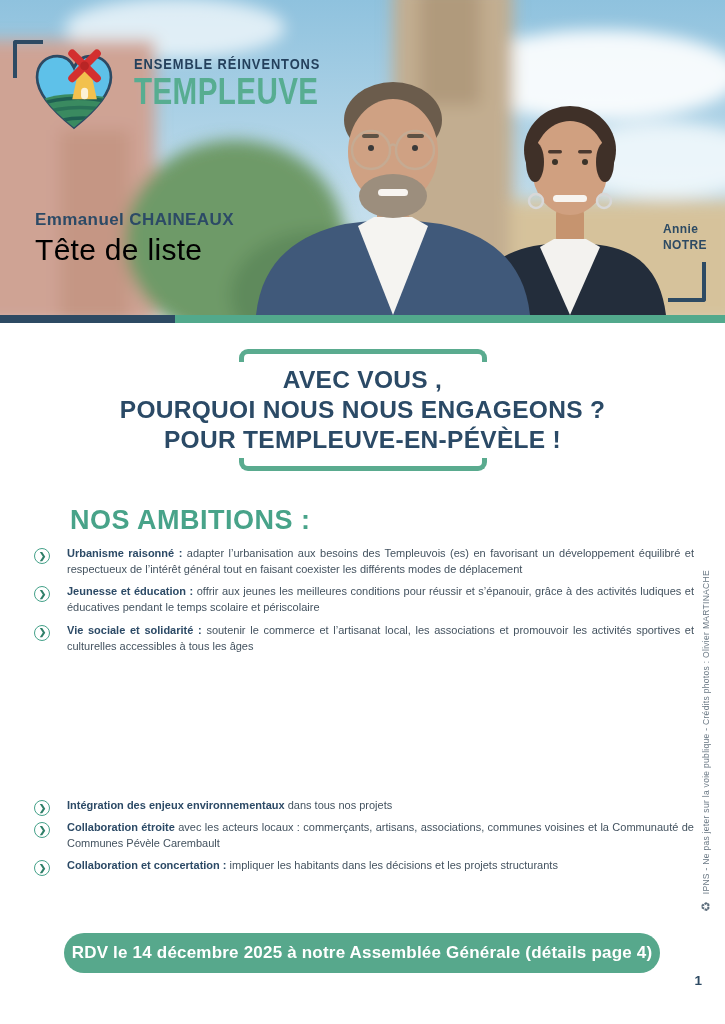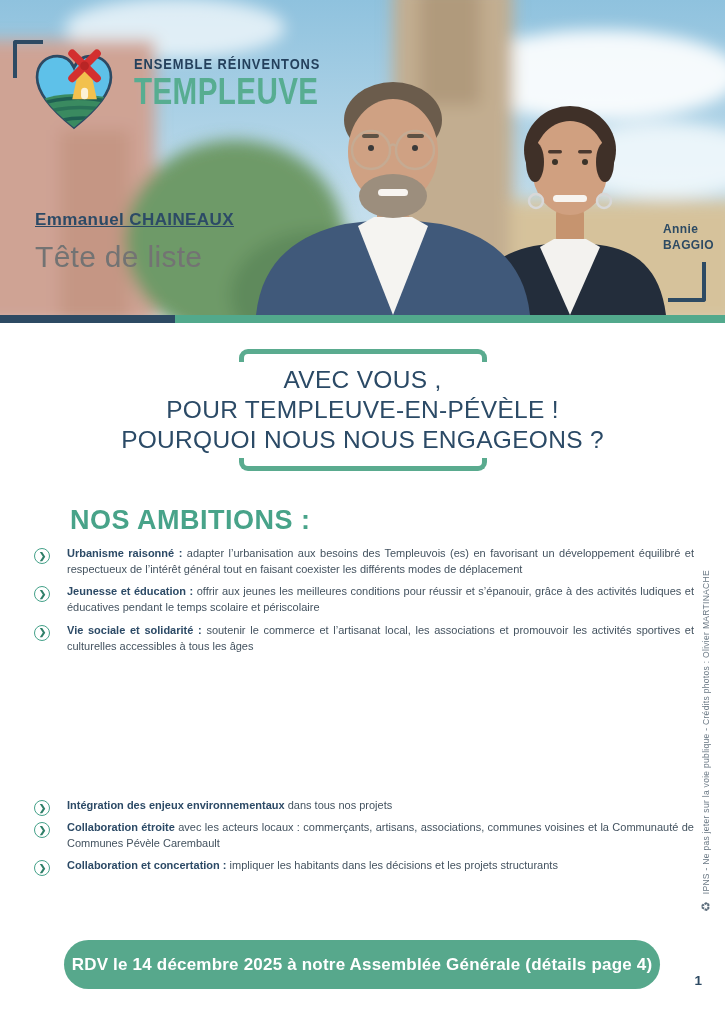--- a/index.html
+++ b/index.html
@@ -17,52 +17,52 @@
   .corner.br{left:668px;top:262px;width:34px;height:36px;
     border-bottom:4px solid #2d4a63;border-right:4px solid #2d4a63;border-bottom-right-radius:3px;}
   .logo{position:absolute;left:30px;top:48px;display:flex;align-items:flex-start;}
   .logo-heart{width:88px;height:85px;}
   .logo-text{margin-left:16px;padding-top:8px;}
   .logo-line1{font-size:14px;font-weight:700;color:#24405c;letter-spacing:1px;
     transform:scaleX(.92);transform-origin:left top;white-space:nowrap;}
   .logo-line2{font-size:37px;font-weight:800;color:#57ad91;margin-top:-1px;
     transform:scaleX(.8);transform-origin:left top;white-space:nowrap;letter-spacing:.5px;}
   .cand-left{position:absolute;left:35px;top:210px;}
-  .cand-name{font-size:17px;font-weight:700;color:#2c4a66;letter-spacing:.4px;text-decoration:underline;}
-  .cand-role{font-size:30px;font-weight:400;color:#737373;margin-top:10px;letter-spacing:.3px;}
+  .cand-name{font-size:17px;font-weight:700;color:#2c4a66;letter-spacing:.4px;}
+  .cand-role{font-size:30px;font-weight:400;color:#000000;margin-top:3px;letter-spacing:.3px;}
   .cand-right{position:absolute;left:663px;top:222px;font-size:12px;font-weight:700;
     color:#2d4a63;line-height:1.3;letter-spacing:.4px;}
   .bar{position:absolute;left:0;top:315px;width:725px;height:8px;display:flex;}
   .bar-navy{width:175px;height:8px;background:#2d4a63;}
   .bar-teal{flex:1;height:8px;background:#52a98c;}
   
   .frame-top{position:absolute;left:239px;top:349px;width:248px;height:13px;
     border:5px solid #5aab8f;border-bottom:none;border-radius:9px 9px 0 0;box-sizing:border-box;}
   .frame-bottom{position:absolute;left:239px;top:458px;width:248px;height:13px;
     border:5px solid #5aab8f;border-top:none;border-radius:0 0 9px 9px;box-sizing:border-box;}
   .headline{position:absolute;left:0;top:365px;width:725px;text-align:center;
-    font-size:24.5px;font-weight:400;color:#2b4a66;line-height:30px;letter-spacing:.3px;}
+    font-size:24.5px;font-weight:700;color:#2b4a66;line-height:30px;letter-spacing:.3px;}
   
   .sec-title{position:absolute;left:66px;margin:4px;font-size:27px;font-weight:700;
     color:#48a389;letter-spacing:.5px;}
   .sec-title.ambitions{top:501px;}
   .sec-title.methode{top:754px;}
   .list{position:absolute;left:34px;width:660px;}
   .list.ambitions{top:545px;}
   .list.methode{top:797px;}
   .item{position:relative;padding-left:33px;margin-bottom:6px;}
   .bullet{position:absolute;left:0;top:3px;width:16px;height:16px;border:1.6px solid #44a189;
     border-radius:50%;display:flex;align-items:center;justify-content:center;box-sizing:border-box;}
   .chev{font-size:9px;line-height:1;color:#2f7f68;font-weight:700;transform:translateX(.5px);}
   .item p{margin:0;font-size:11px;line-height:1.47;color:#43525f;text-align:justify;}
   .lead{font-weight:700;color:#2c4a66;}
   
-  .banner{position:absolute;left:64px;top:933px;width:596px;height:49px;background:#57a88c;
+  .banner{position:absolute;left:64px;top:933px;width:596px;height:40px;background:#57a88c;
     border-radius:26px;display:flex;align-items:center;justify-content:center;
-    color:#ffffff;font-size:17px;font-weight:700;letter-spacing:.2px;margin-top:7px;}
+    color:#ffffff;font-size:17px;font-weight:700;letter-spacing:.2px;}
   .pagenum{position:absolute;right:23px;top:973px;font-size:13.5px;font-weight:700;color:#2d4a63;}
   .credits{position:absolute;left:699px;top:912px;width:310px;height:14px;
     transform:rotate(-90deg);transform-origin:0 0;display:flex;align-items:center;gap:7px;}
   .credits-text{font-size:8.5px;color:#6a7884;letter-spacing:.3px;white-space:nowrap;}
   .recycle{font-size:12px;line-height:1;color:#5a6b7a;}
 </style>
 </head>
 <body>
 
 <div class="page">
@@ -159,36 +159,36 @@
       </div>
     </div>
 
     <div class="cand-left">
       <div class="cand-name">Emmanuel CHAINEAUX</div>
       <div class="cand-role">Tête de liste</div>
     </div>
 
     <div class="cand-right">
       <div>Annie</div>
-      <div>BAGGIO</div>
+      <div>NOTRE</div>
     </div>
 
     <div class="corner br"></div>
   </div>
 
   <div class="bar">
     <span class="bar-navy"></span>
     <span class="bar-teal"></span>
   </div>
 
   <div class="frame-top"></div>
   <div class="headline">
     <div>AVEC VOUS ,</div>
+    <div>POURQUOI NOUS NOUS ENGAGEONS ?</div>
     <div>POUR TEMPLEUVE-EN-PÉVÈLE !</div>
-    <div>POURQUOI NOUS NOUS ENGAGEONS ?</div>
   </div>
   <div class="frame-bottom"></div>
 
   <h2 class="sec-title ambitions">NOS AMBITIONS :</h2>
   <div class="list ambitions">
     <div class="item">
       <span class="bullet">
           <span class="chev">❯</span>
         </span>
       <p><span class="lead">Urbanisme raisonné :</span><span> adapter l’urbanisation aux besoins des Templeuvois (es) en favorisant un développement équilibré et respectueux de l’intérêt général tout en faisant coexister les différents modes de déplacement</span></p>

